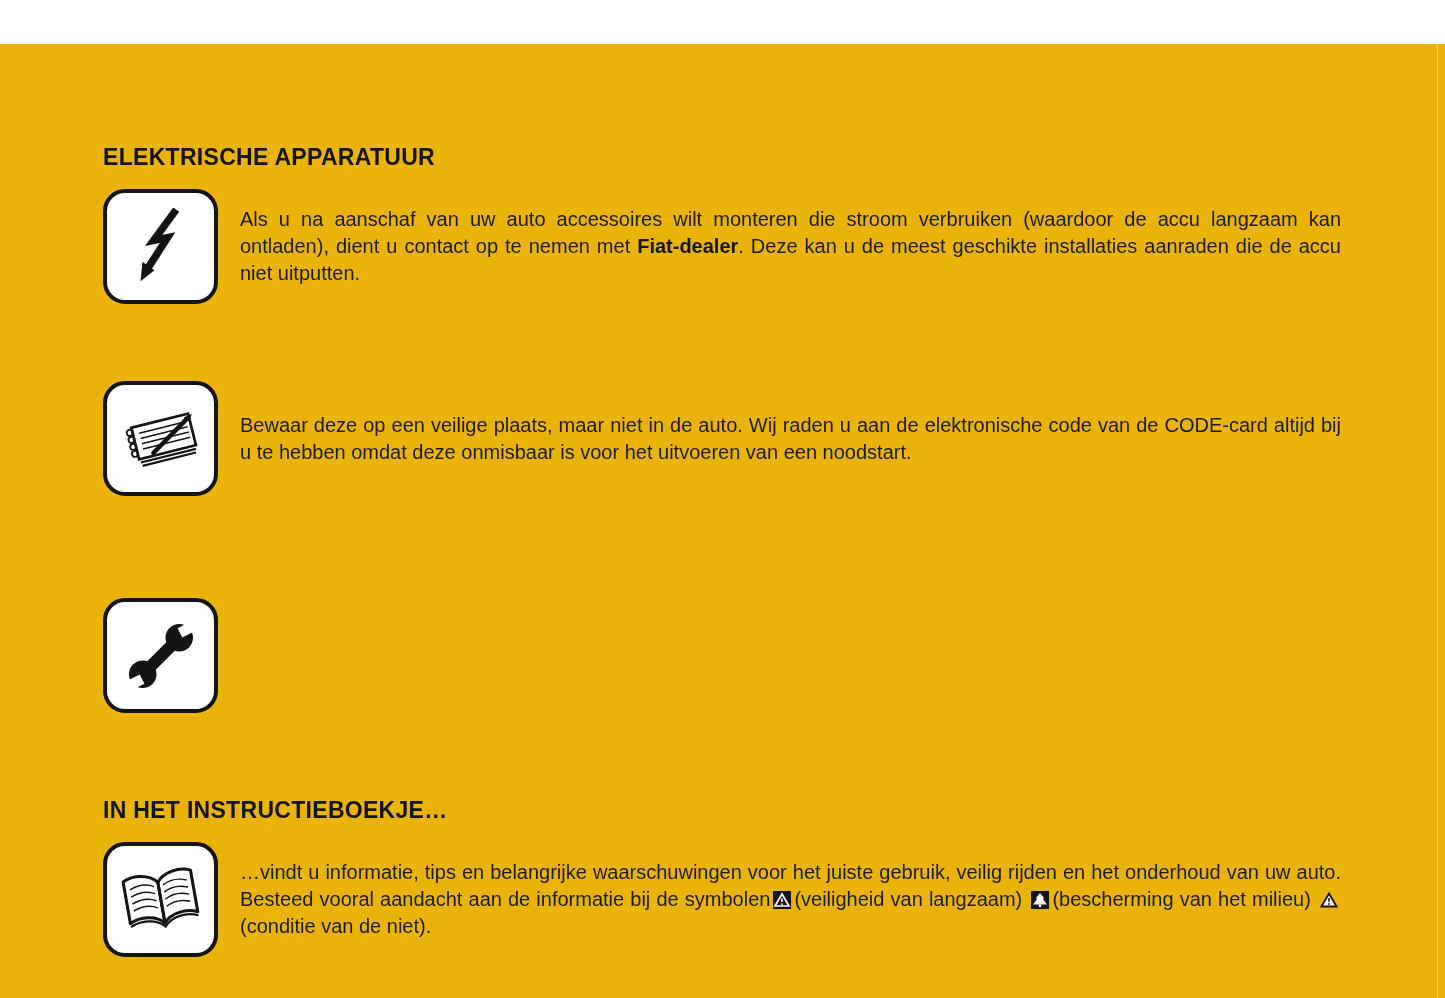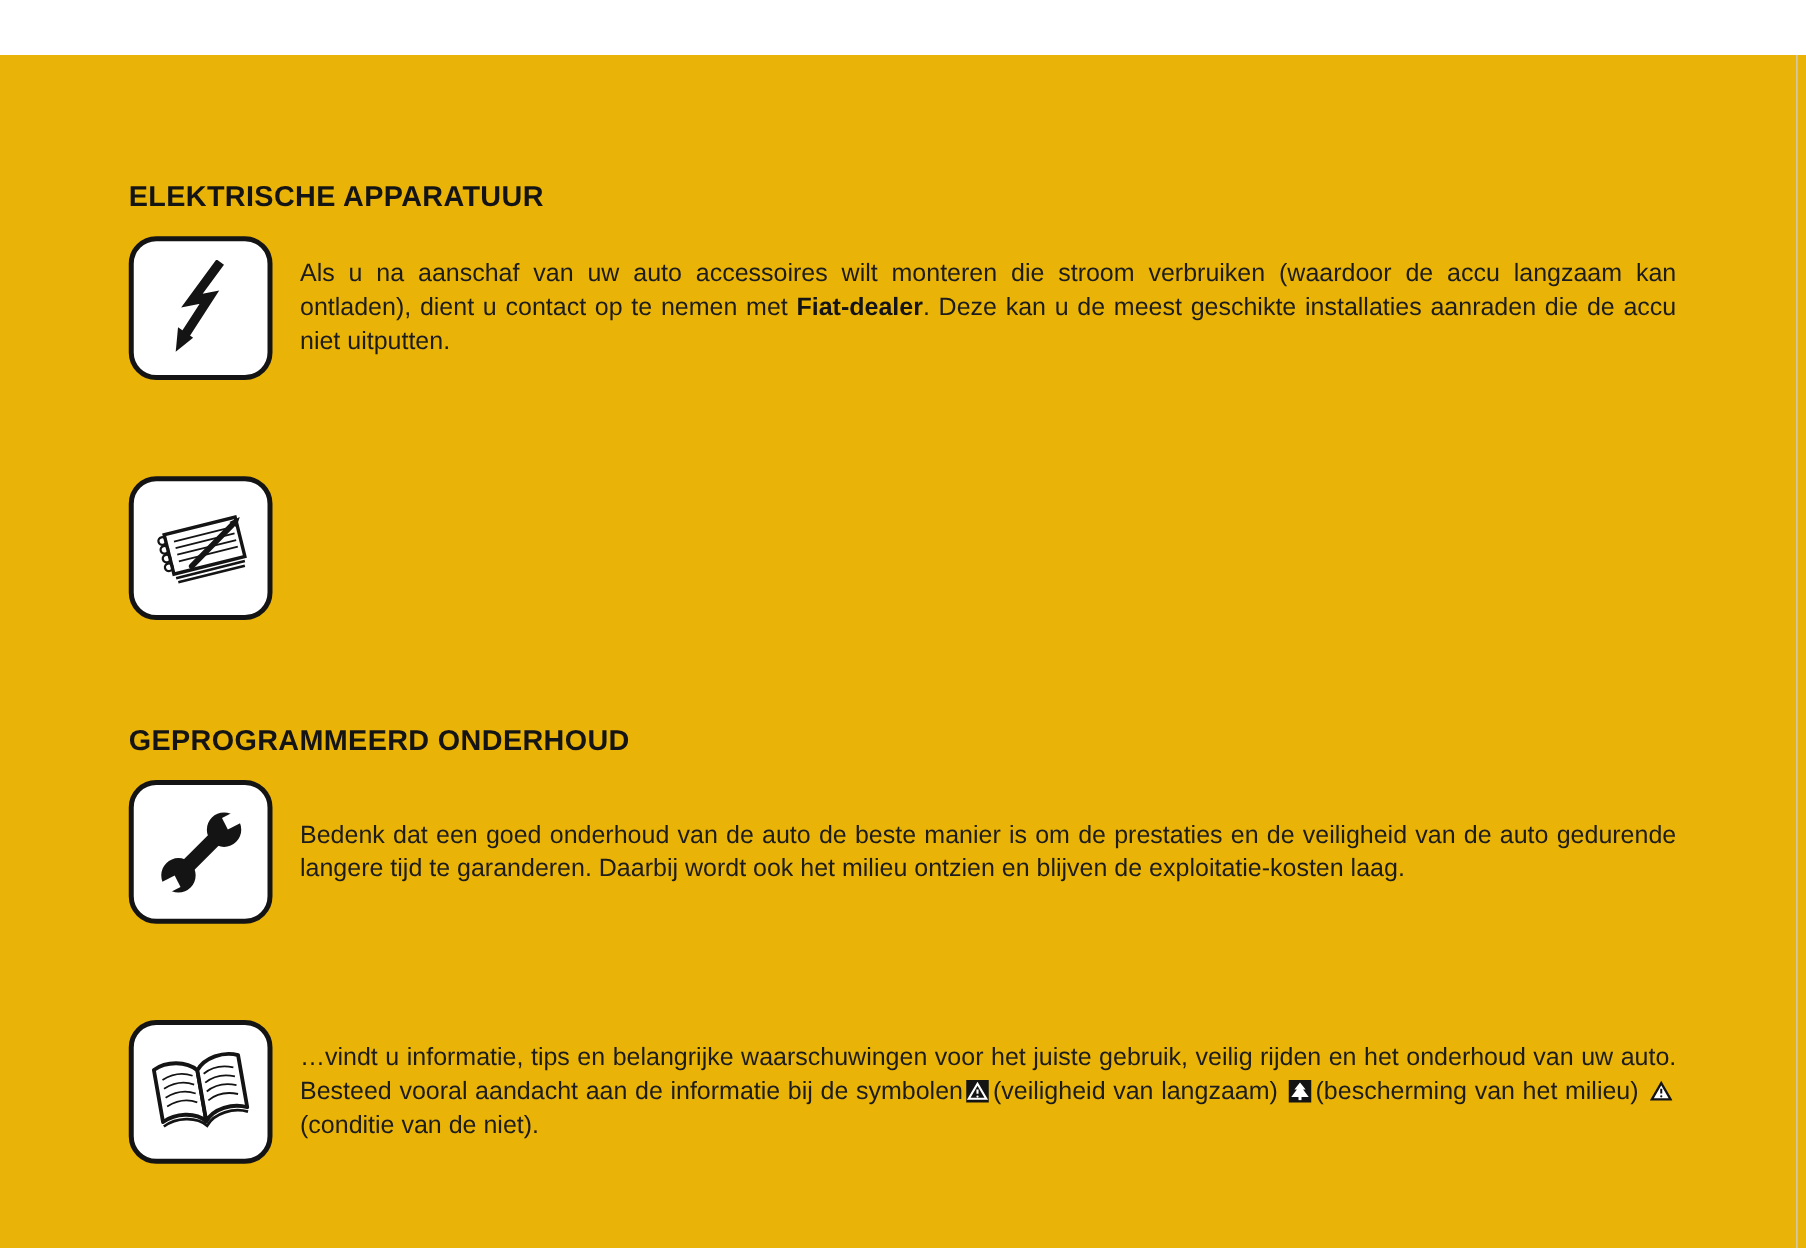--- a/index.html
+++ b/index.html
@@ -96,42 +96,42 @@
               <circle cx="18" cy="35" r="3.4"></circle>
               <circle cx="18" cy="43" r="3.4"></circle>
               <circle cx="18" cy="51" r="3.4"></circle>
               <circle cx="18" cy="59" r="3.4"></circle>
             </g>
             <line x1="38" y1="63" x2="82" y2="36" stroke="#141414" stroke-width="5" stroke-linecap="round"></line>
             <polygon points="90,31 85,39 80,33" fill="#141414"></polygon>
           </g>
         </svg>
       </div>
+      <p class="body-text">Bewaar deze op een veilige plaats, maar niet in de auto. Wij raden u aan de elektronische code van de CODE-card altijd bij u te hebben omdat deze onmisbaar is voor het uitvoeren van een noodstart.</p>
     </div>
   </section>
 
   <section class="sec" id="sec-maintenance">
-    <h2>GEPROGRAMMEERD ONDERHOUD</h2>
     <div class="row">
       <div class="icon-box">
         <svg viewBox="0 0 100 100" width="86" height="86" aria-hidden="true">
           <g transform="rotate(45 50 50)">
             <rect x="43" y="22" width="14" height="56" fill="#141414"></rect>
             <circle cx="50" cy="20" r="16" fill="#141414"></circle>
             <rect x="44" y="-6" width="12" height="22" fill="#ffffff" transform="rotate(18 50 5)"></rect>
             <circle cx="50" cy="80" r="16" fill="#141414"></circle>
             <rect x="44" y="84" width="12" height="22" fill="#ffffff" transform="rotate(18 50 95)"></rect>
           </g>
         </svg>
       </div>
-      <p class="body-text">Bedenk dat een goed onderhoud van de auto de beste manier is om de prestaties en de veiligheid van de auto gedurende langere tijd te garanderen. Daarbij wordt ook het milieu ontzien en blijven de exploitatie-kosten laag.</p>
     </div>
   </section>
 
   <section class="sec" id="sec-handbook">
+    <h2>IN HET INSTRUCTIEBOEKJE…</h2>
     <div class="row">
       <div class="icon-box">
         <svg viewBox="0 0 100 100" width="90" height="90" aria-hidden="true">
           <g transform="rotate(-10 50 50)">
             <path d="M50 30 C 42 20, 24 17, 12 23 L12 70 C 24 64, 42 66, 50 76 Z" fill="#ffffff" stroke="#141414" stroke-width="3.4" stroke-linejoin="round"></path>
             <path d="M50 30 C 58 20, 76 17, 88 23 L88 70 C 76 64, 58 66, 50 76 Z" fill="#ffffff" stroke="#141414" stroke-width="3.4" stroke-linejoin="round"></path>
             <line x1="50" y1="30" x2="50" y2="76" stroke="#141414" stroke-width="2.6"></line>
             <path d="M12 74 C 24 68, 42 70, 50 80 C 58 70, 76 68, 88 74" fill="none" stroke="#141414" stroke-width="2.4"></path>
             <path d="M18 33 C 28 29, 38 30, 45 34 M18 41 C 28 37, 38 38, 45 42 M18 49 C 28 45, 38 46, 45 50 M18 57 C 28 53, 38 54, 45 58" fill="none" stroke="#141414" stroke-width="1.6"></path>
             <path d="M55 34 C 62 30, 72 29, 82 33 M55 42 C 62 38, 72 37, 82 41 M55 50 C 62 46, 72 45, 82 49 M55 58 C 62 54, 72 53, 82 57" fill="none" stroke="#141414" stroke-width="1.6"></path>

